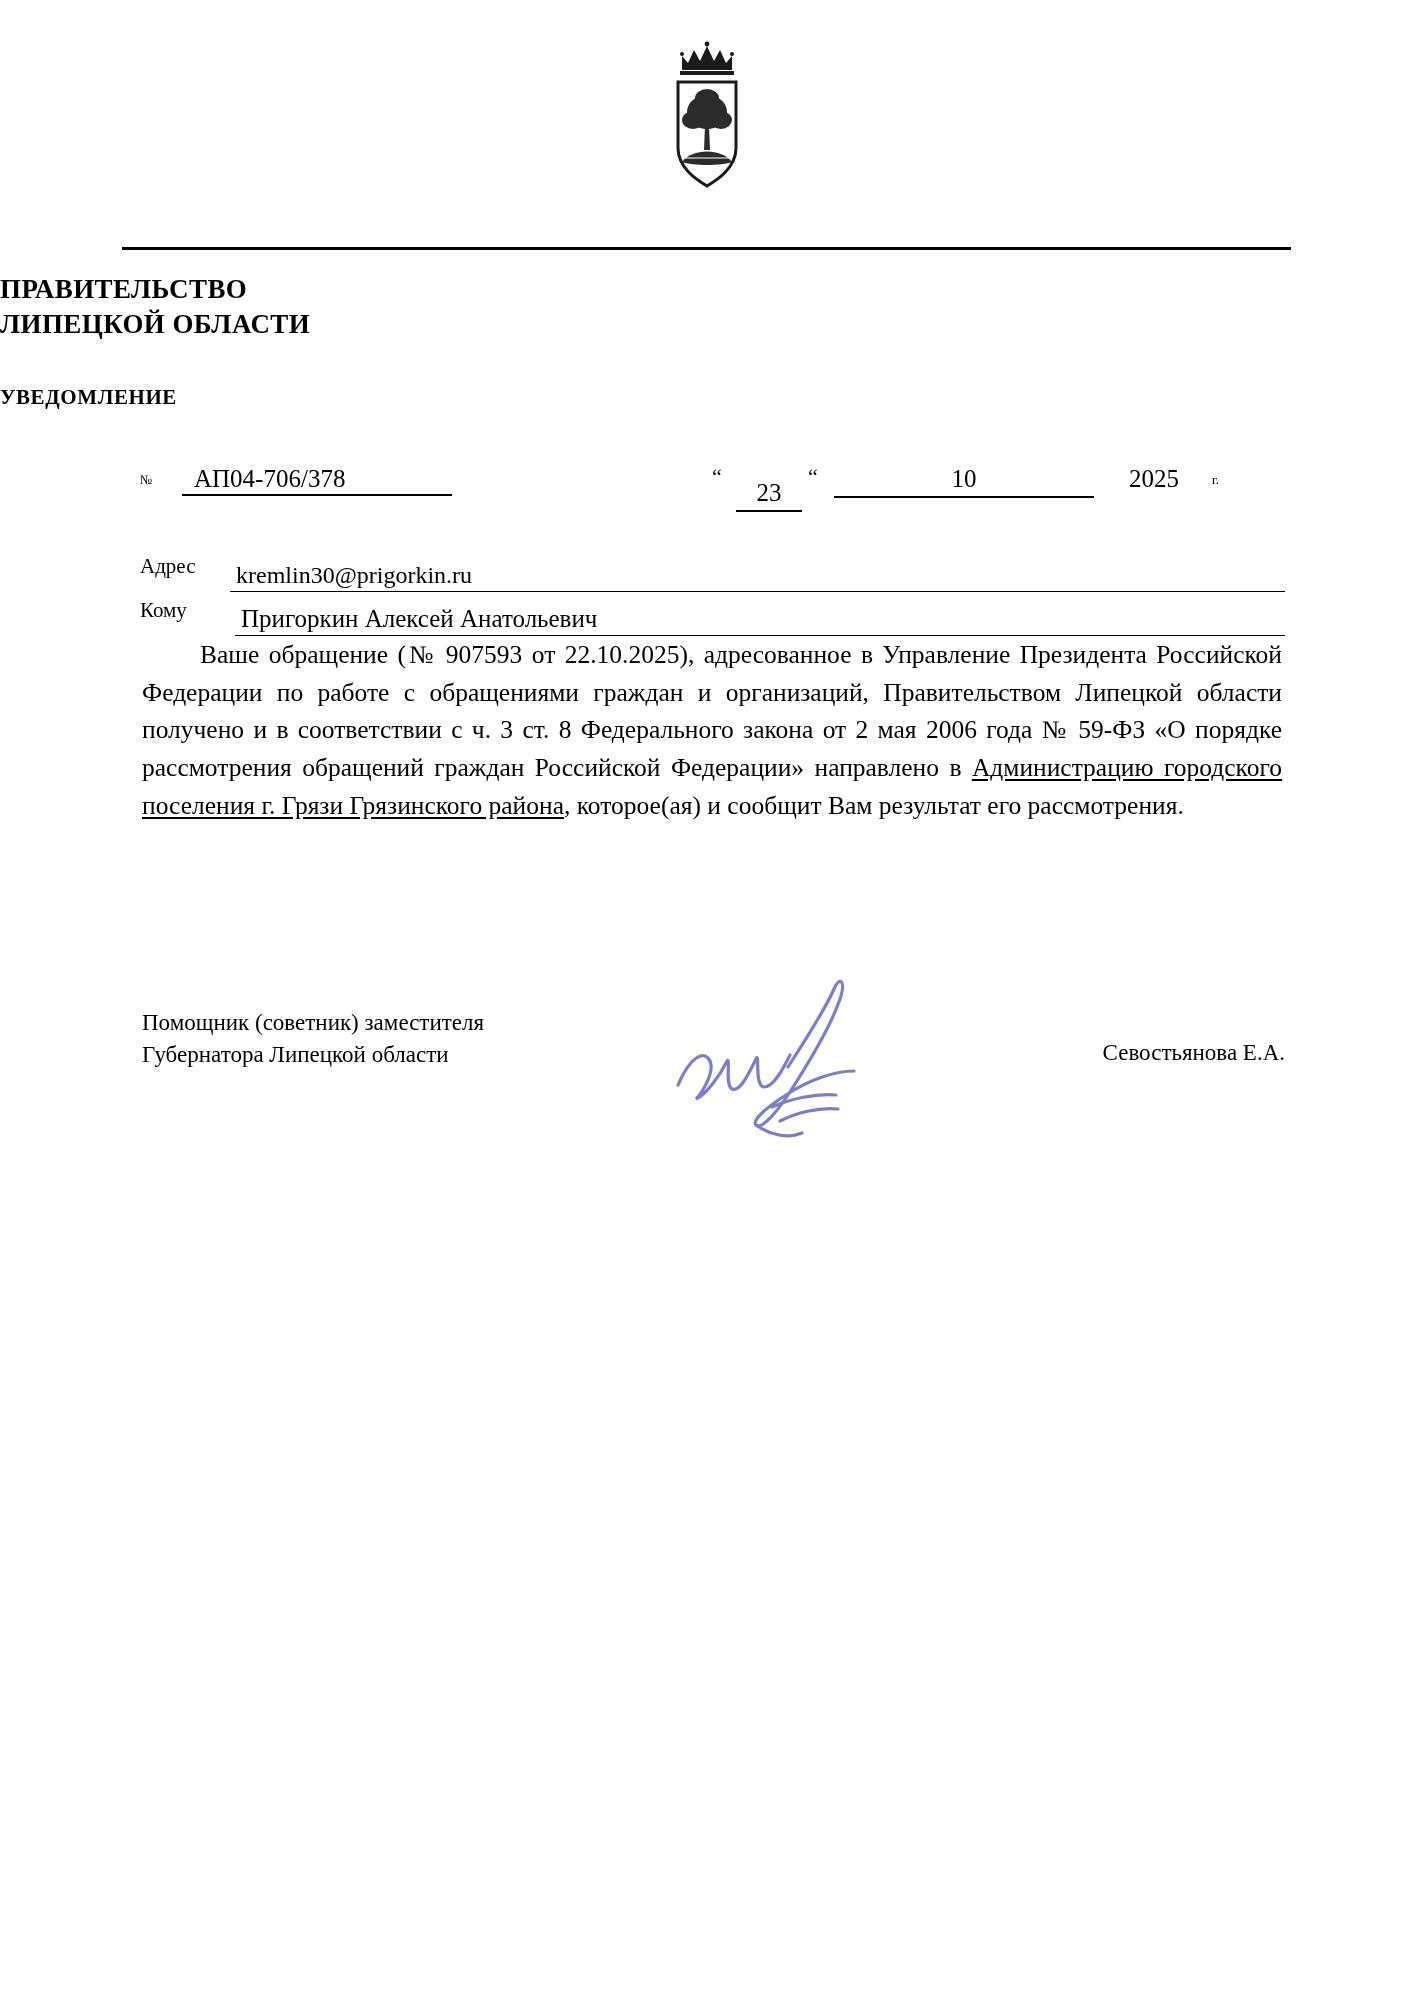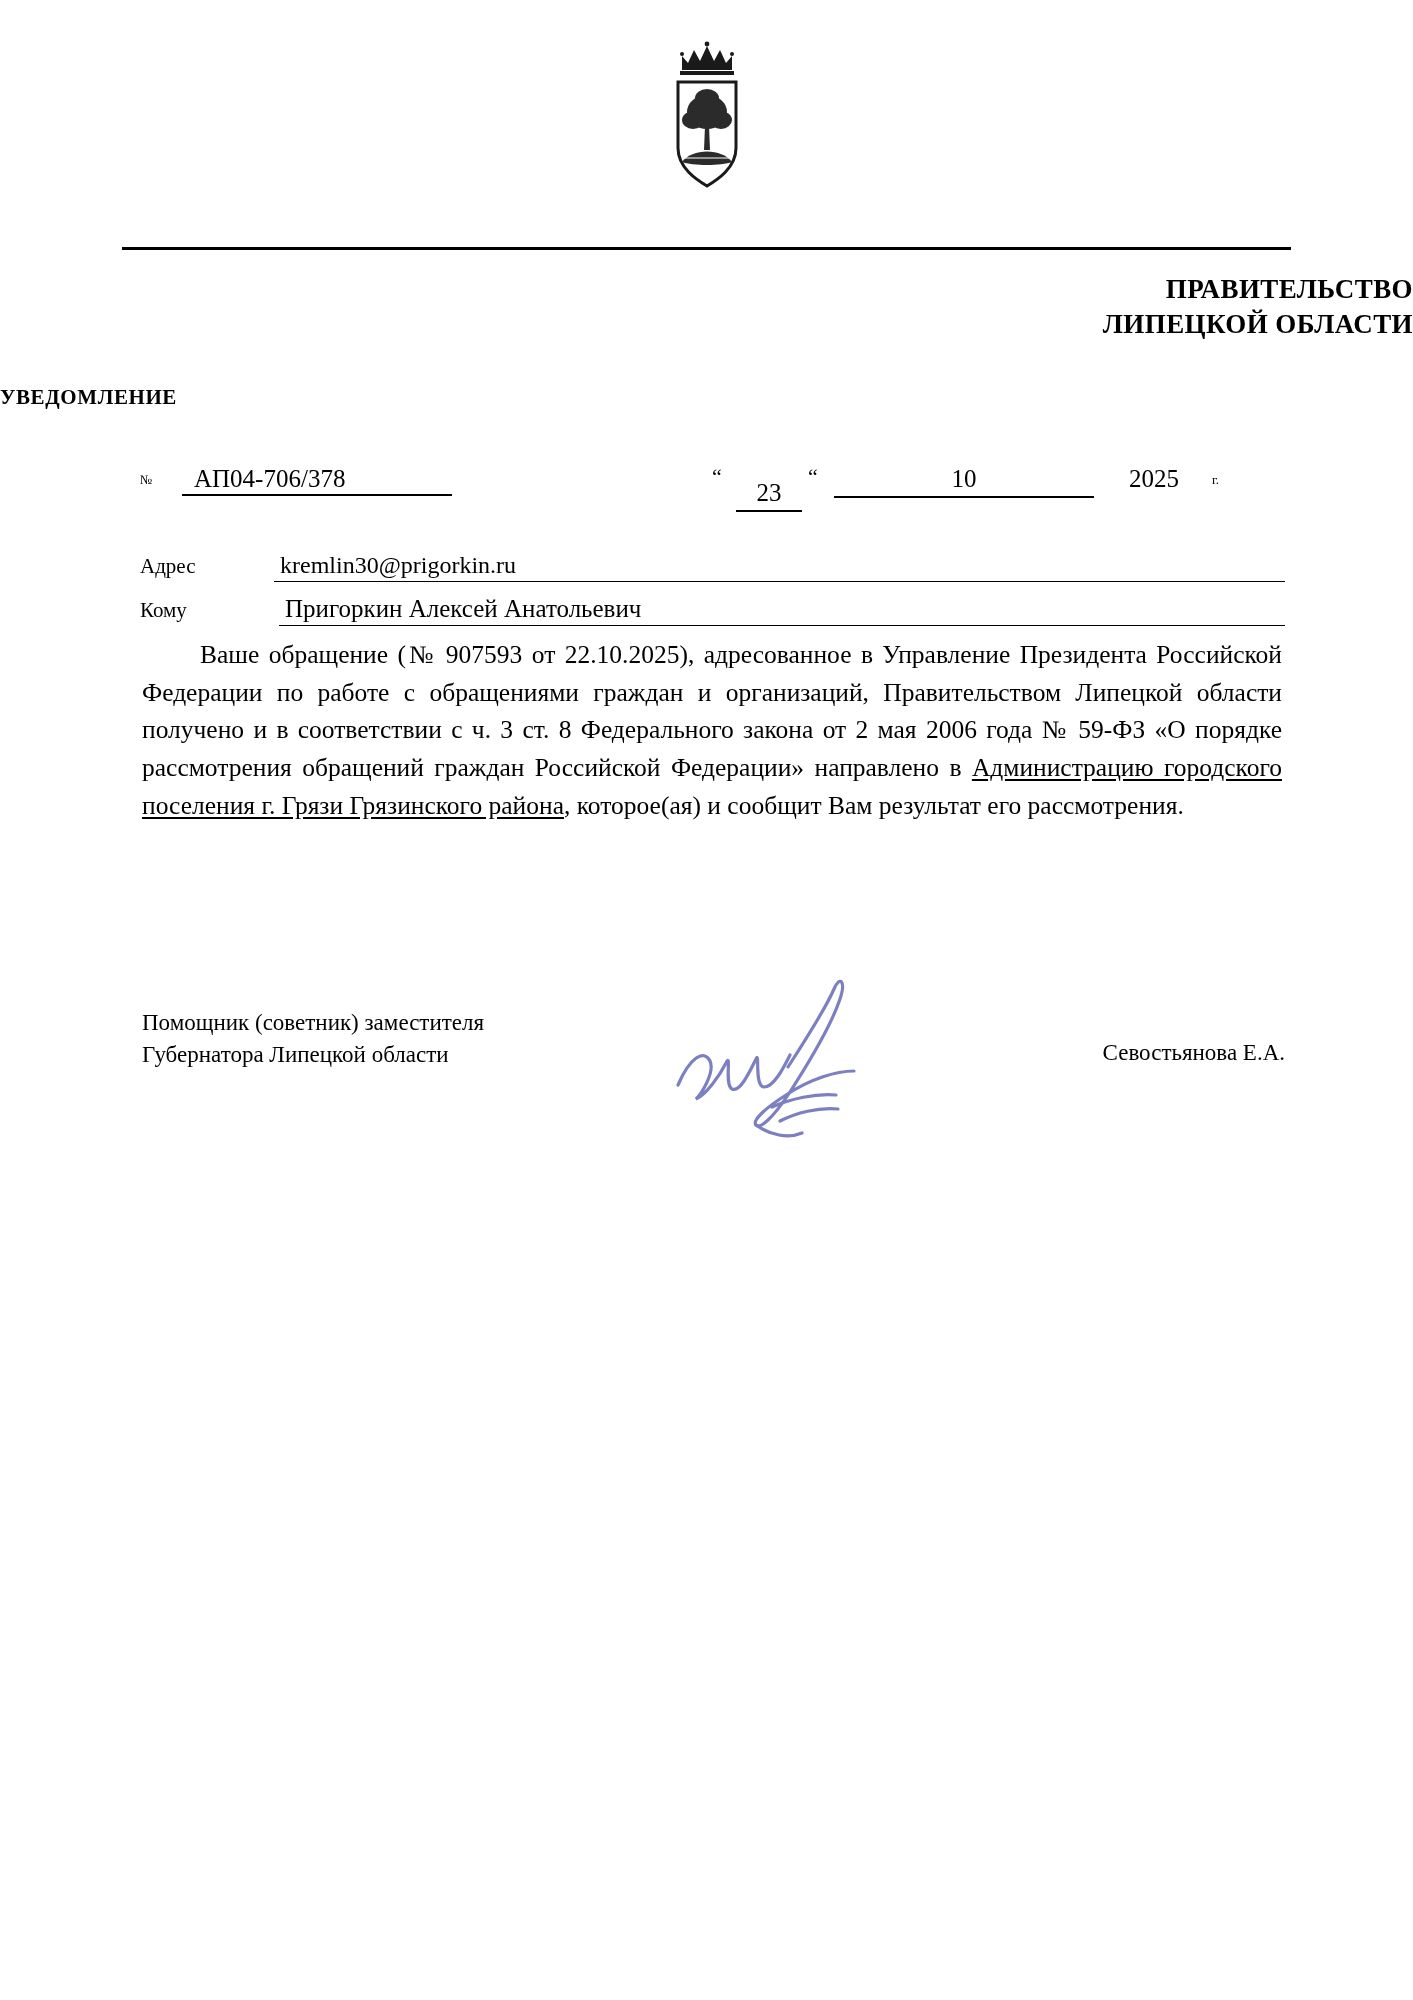--- a/index.html
+++ b/index.html
@@ -44,23 +44,23 @@
     right: 122px;
     top: 247px;
     height: 3px;
     background: #000;
   }
 
   
   .org-title {
     position: absolute;
     left: 0;
-    right: 0;
+    right: 16px;
     top: 272px;
-    text-align: right;
+    text-align: left;
     font-weight: bold;
     font-size: 27px;
     line-height: 1.28;
     letter-spacing: 0.4px;
   }
   .doc-kind {
     position: absolute;
     left: 0;
     right: 0;
     top: 385px;
@@ -167,28 +167,27 @@
   .addr-lbl {
     position: absolute;
     left: 0;
     top: 6px;
     font-size: 21px;
   }
   .addr-val {
     position: absolute;
     left: 90px;
     right: 0;
-    top: 2px;
+    top: 12px;
     border-bottom: 1.6px solid #000;
     font-size: 24px;
     height: 32px;
     line-height: 30px;
     padding-left: 6px;
     box-sizing: border-box;
-    margin-left: 44px;
   }
   .addr-val.komu {
     left: 95px;
     font-size: 25px;
   }
 
   
   .body-text {
     position: absolute;
     left: 142px;

